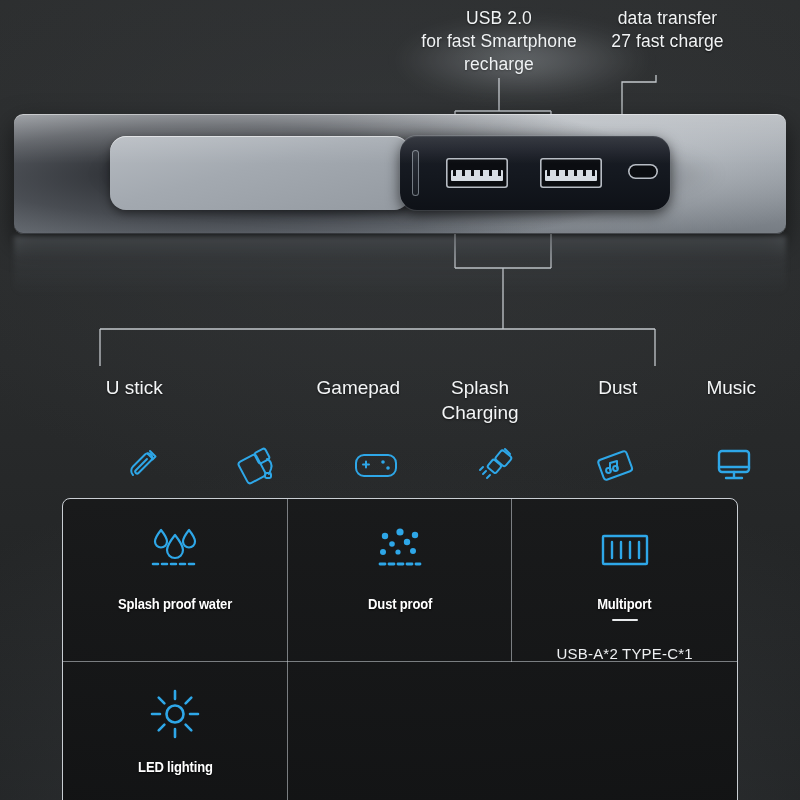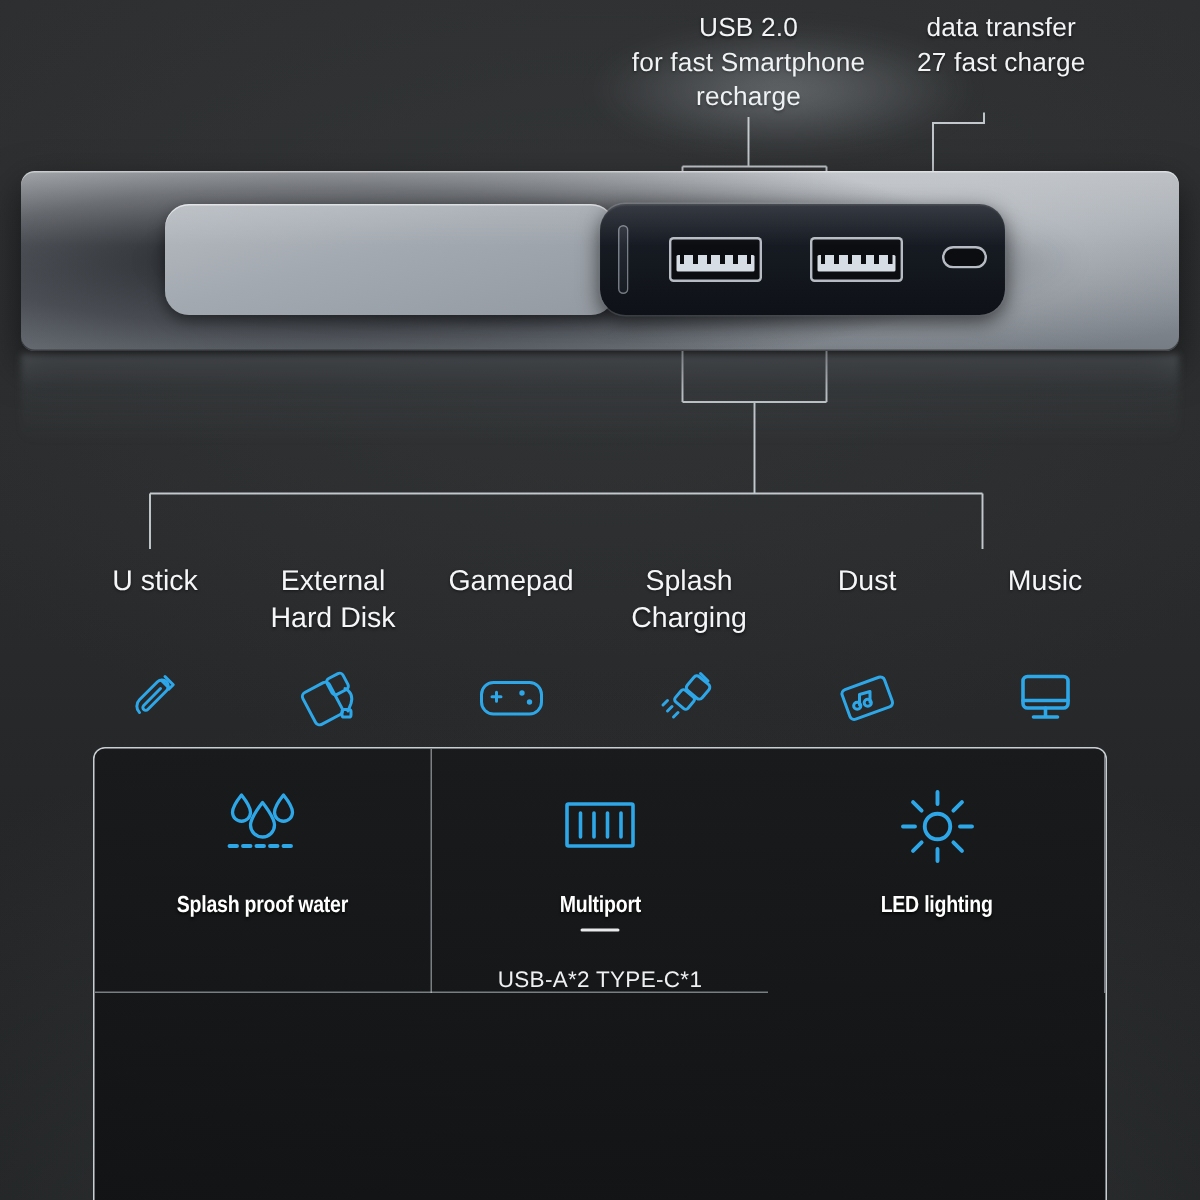--- a/index.html
+++ b/index.html
@@ -133,21 +133,21 @@
     pointer-events:none;
   }
 
   
   #icon-row{
     position:absolute; left:44px; top:376px; width:712px; height:110px;
     display:flex;
   }
   .icon-cell{
     flex:1 1 0;
-    display:flex; flex-direction:column; align-items:center;
+    display:flex; flex-direction:column; align-items:flex-end;
   }
   .icon-cell .cap{
     font-size:19px; line-height:1.30; font-weight:400; color:#f4f6f7;
     text-align:center; white-space:pre-line;
     text-shadow:0 1px 2px rgba(0,0,0,.55);
   }
   .icon-cell .glyph{
     margin-top:auto;
     height:42px; display:flex; align-items:center; justify-content:center;
   }
@@ -267,22 +267,20 @@
       <div class="glyph">
         <svg width="40" height="40" viewBox="0 0 40 40" fill="none" stroke="#2ea7e8" stroke-width="2" stroke-linecap="round" stroke-linejoin="round">
           <path d="M10 30 a6 6 0 0 1 0-8.5 L22 9.5 a4.2 4.2 0 0 1 6 6 L15.5 28 a1.9 1.9 0 0 1-2.7-2.7 L24 14"></path>
           <path d="M24.5 8.5 l5 5"></path>
           <path d="M27 6 l5.5 5.5 l-3 3"></path>
         </svg>
       </div>
     </div>
 
     <div class="icon-cell">
-      <div class="cap">External
-Hard Disk</div>
       <div class="glyph">
         <svg width="44" height="40" viewBox="0 0 44 40" fill="none" stroke="#2ea7e8" stroke-width="2" stroke-linecap="round" stroke-linejoin="round">
           <rect x="5" y="12" width="20" height="24" rx="3" transform="rotate(-28 15 24)"></rect>
           <rect x="19" y="5" width="12" height="12" rx="2.5" transform="rotate(-28 25 11)"></rect>
           <path d="M30 14 q6 3 4 10 l-2 5"></path>
           <rect x="28" y="28" width="6" height="5" rx="1.4"></rect>
         </svg>
       </div>
     </div>
 
@@ -343,20 +341,40 @@
         <svg width="62" height="54" viewBox="0 0 62 54" fill="none" stroke="#2ea7e8" stroke-width="2.2" stroke-linecap="round" stroke-linejoin="round">
           <path d="M17 6 c0 0 -6 7.5 -6 11.5 a6 6 0 0 0 12 0 C23 13.5 17 6 17 6z"></path>
           <path d="M45 6 c0 0 -6 7.5 -6 11.5 a6 6 0 0 0 12 0 C51 13.5 45 6 45 6z"></path>
           <path d="M31 11 c0 0 -8 10 -8 15 a8 8 0 0 0 16 0 C39 21 31 11 31 11z"></path>
           <path d="M9 40 h5 M18 40 h5 M27 40 h5 M36 40 h5 M45 40 h5" stroke-width="2.6"></path>
         </svg>
       </div>
       <div class="flabel">Splash proof water</div>
     </div>
 
+    <div class="feat b-rb">
+      <div class="ficon">
+        <svg width="62" height="54" viewBox="0 0 62 54" fill="none">
+          <g fill="#2ea7e8">
+            <circle cx="16" cy="12" r="3.2"></circle>
+              <circle cx="31" cy="8" r="3.6"></circle>
+              <circle cx="46" cy="11" r="3.2"></circle>
+            <circle cx="23" cy="20" r="2.8"></circle>
+              <circle cx="38" cy="18" r="3.2"></circle>
+            <circle cx="14" cy="28" r="3.0"></circle>
+              <circle cx="29" cy="28" r="2.6"></circle>
+              <circle cx="44" cy="27" r="3.0"></circle>
+          </g>
+          <g stroke="#2ea7e8" stroke-width="2.8" stroke-linecap="round">
+            <path d="M11 40 h5 M20 40 h5 M29 40 h5 M38 40 h5 M47 40 h4"></path>
+          </g>
+        </svg>
+      </div>
+      <div class="flabel">Dust proof</div>
+    </div>
 
     <div class="feat b-b">
       <div class="ficon">
         <svg width="62" height="46" viewBox="0 0 62 46" fill="none" stroke="#2ea7e8" stroke-width="2.4" stroke-linejoin="round">
           <rect x="9" y="8" width="44" height="28" rx="1"></rect>
           <path d="M18 14 v16 M27 14 v16 M36 14 v16 M45 14 v16" stroke-linecap="round"></path>
         </svg>
       </div>
       <div class="flabel">Multiport</div>
       <div class="divider"></div>

